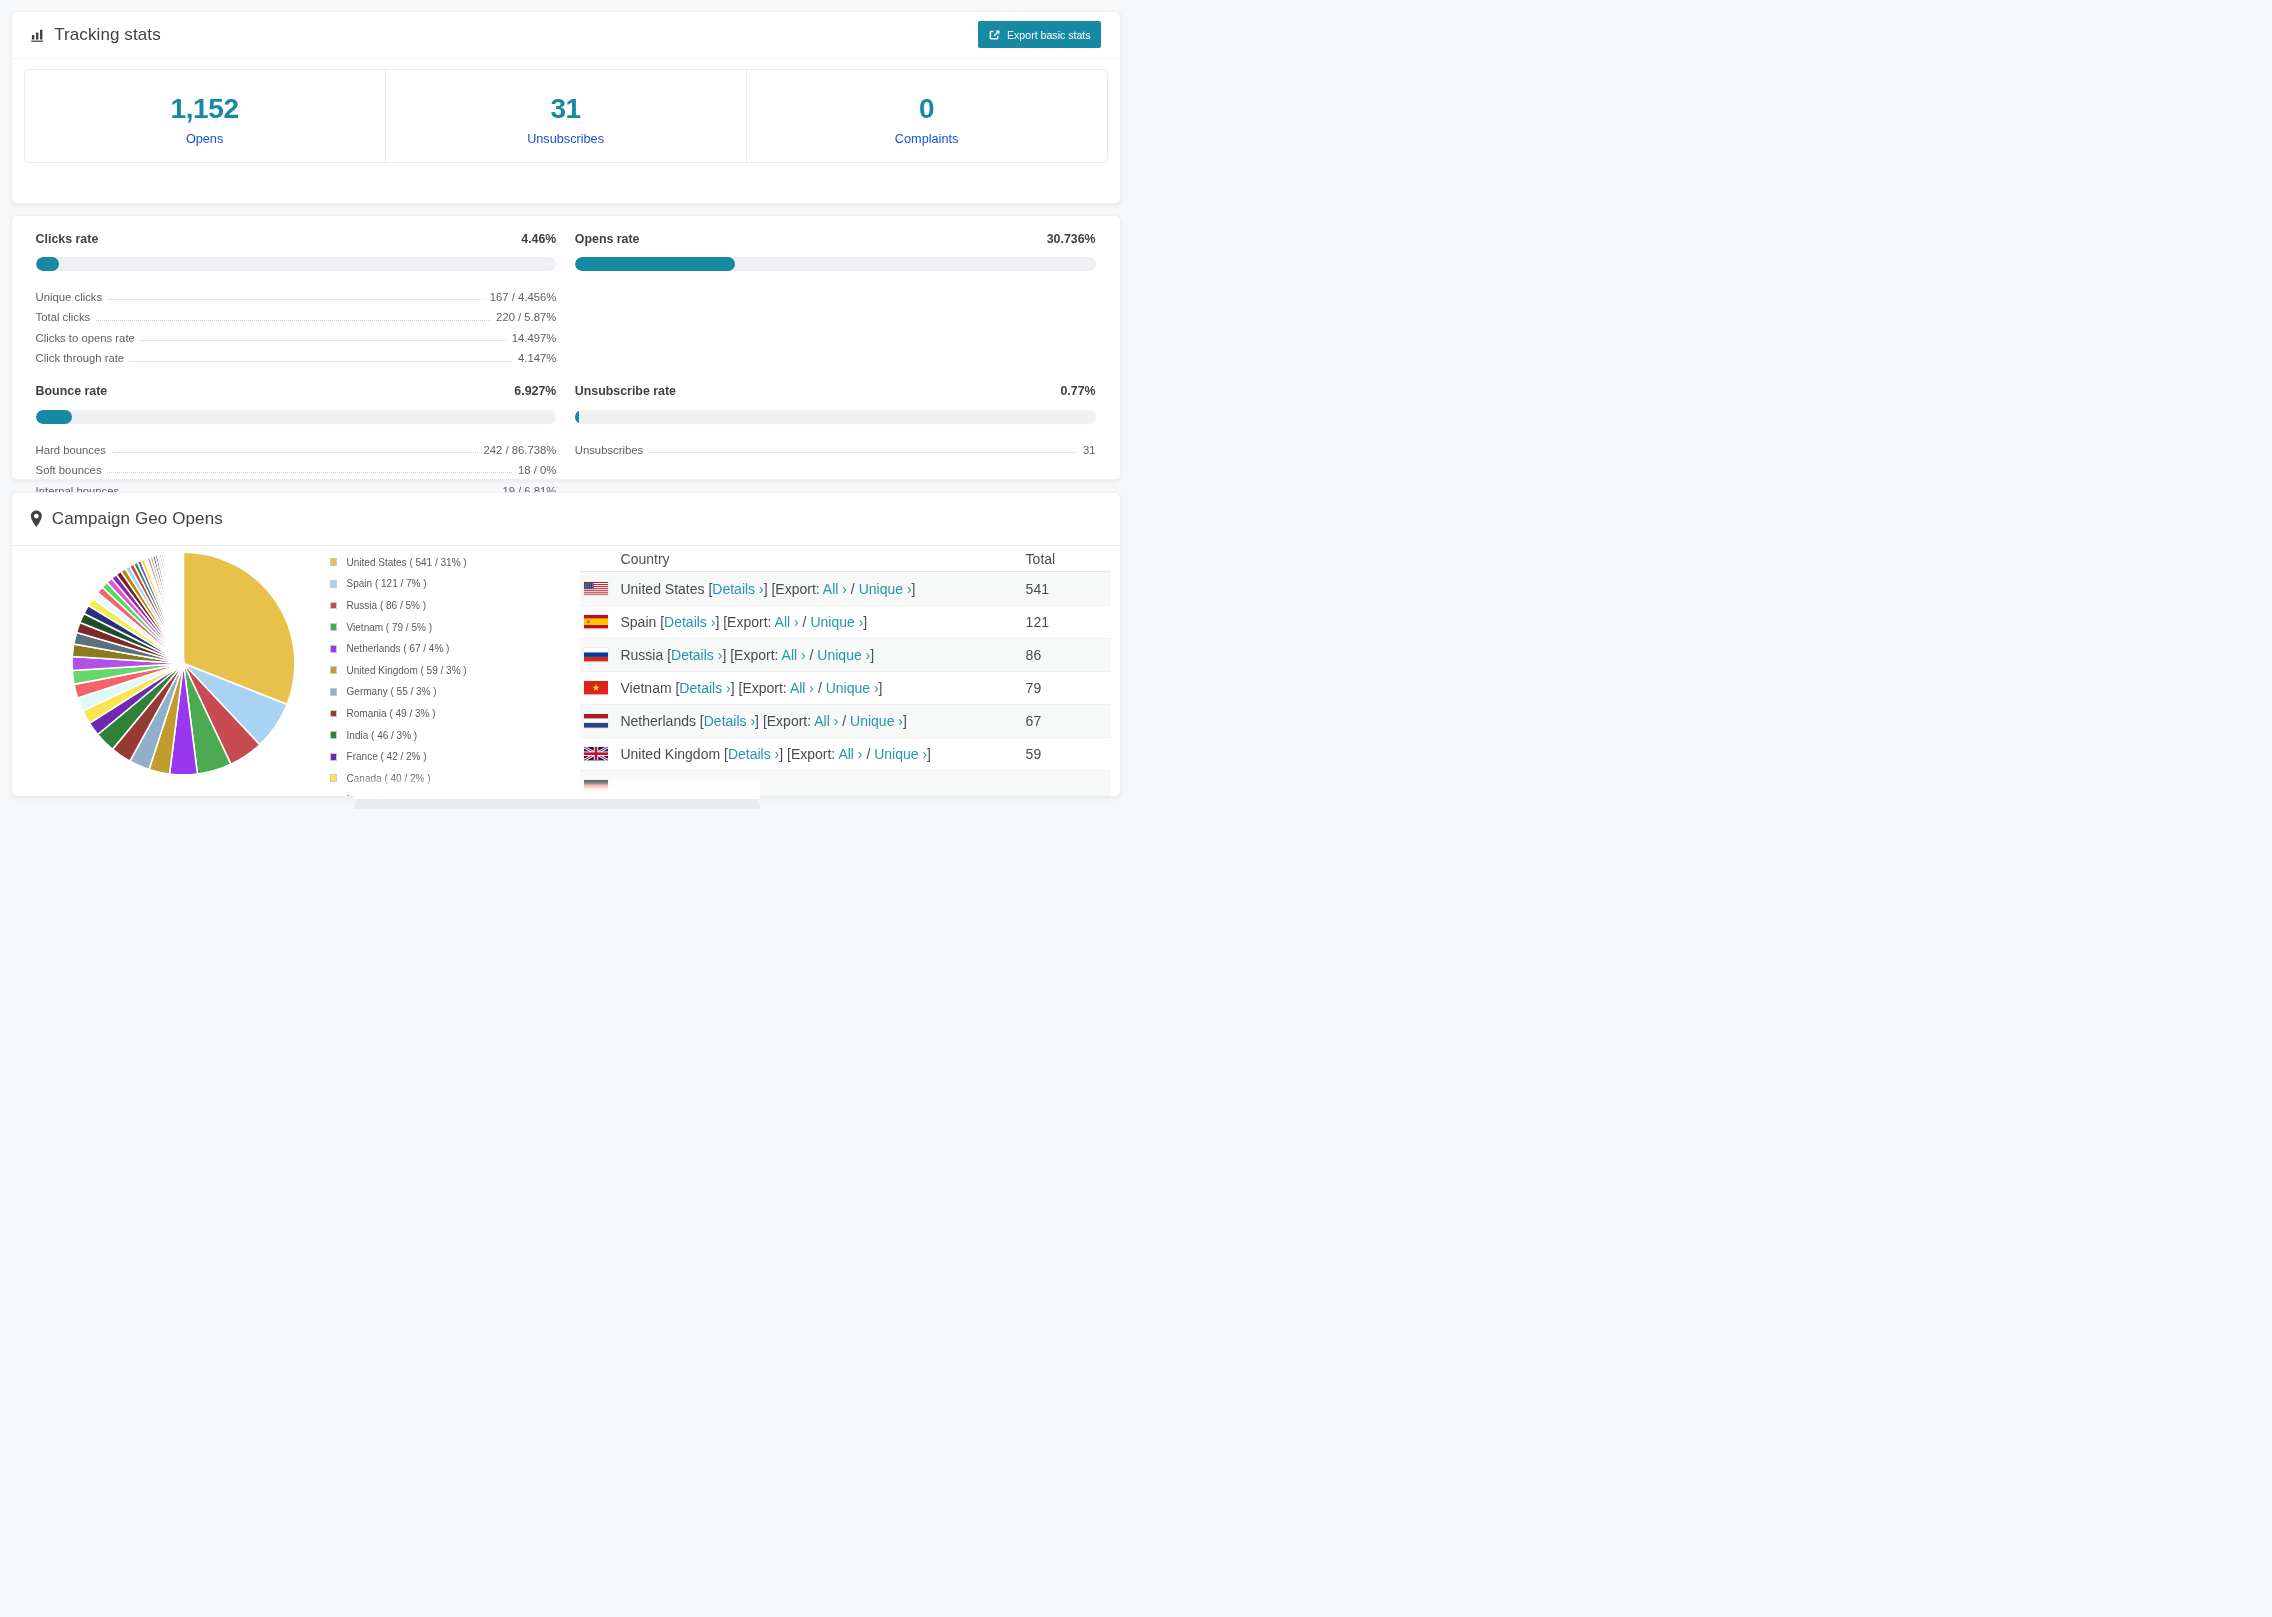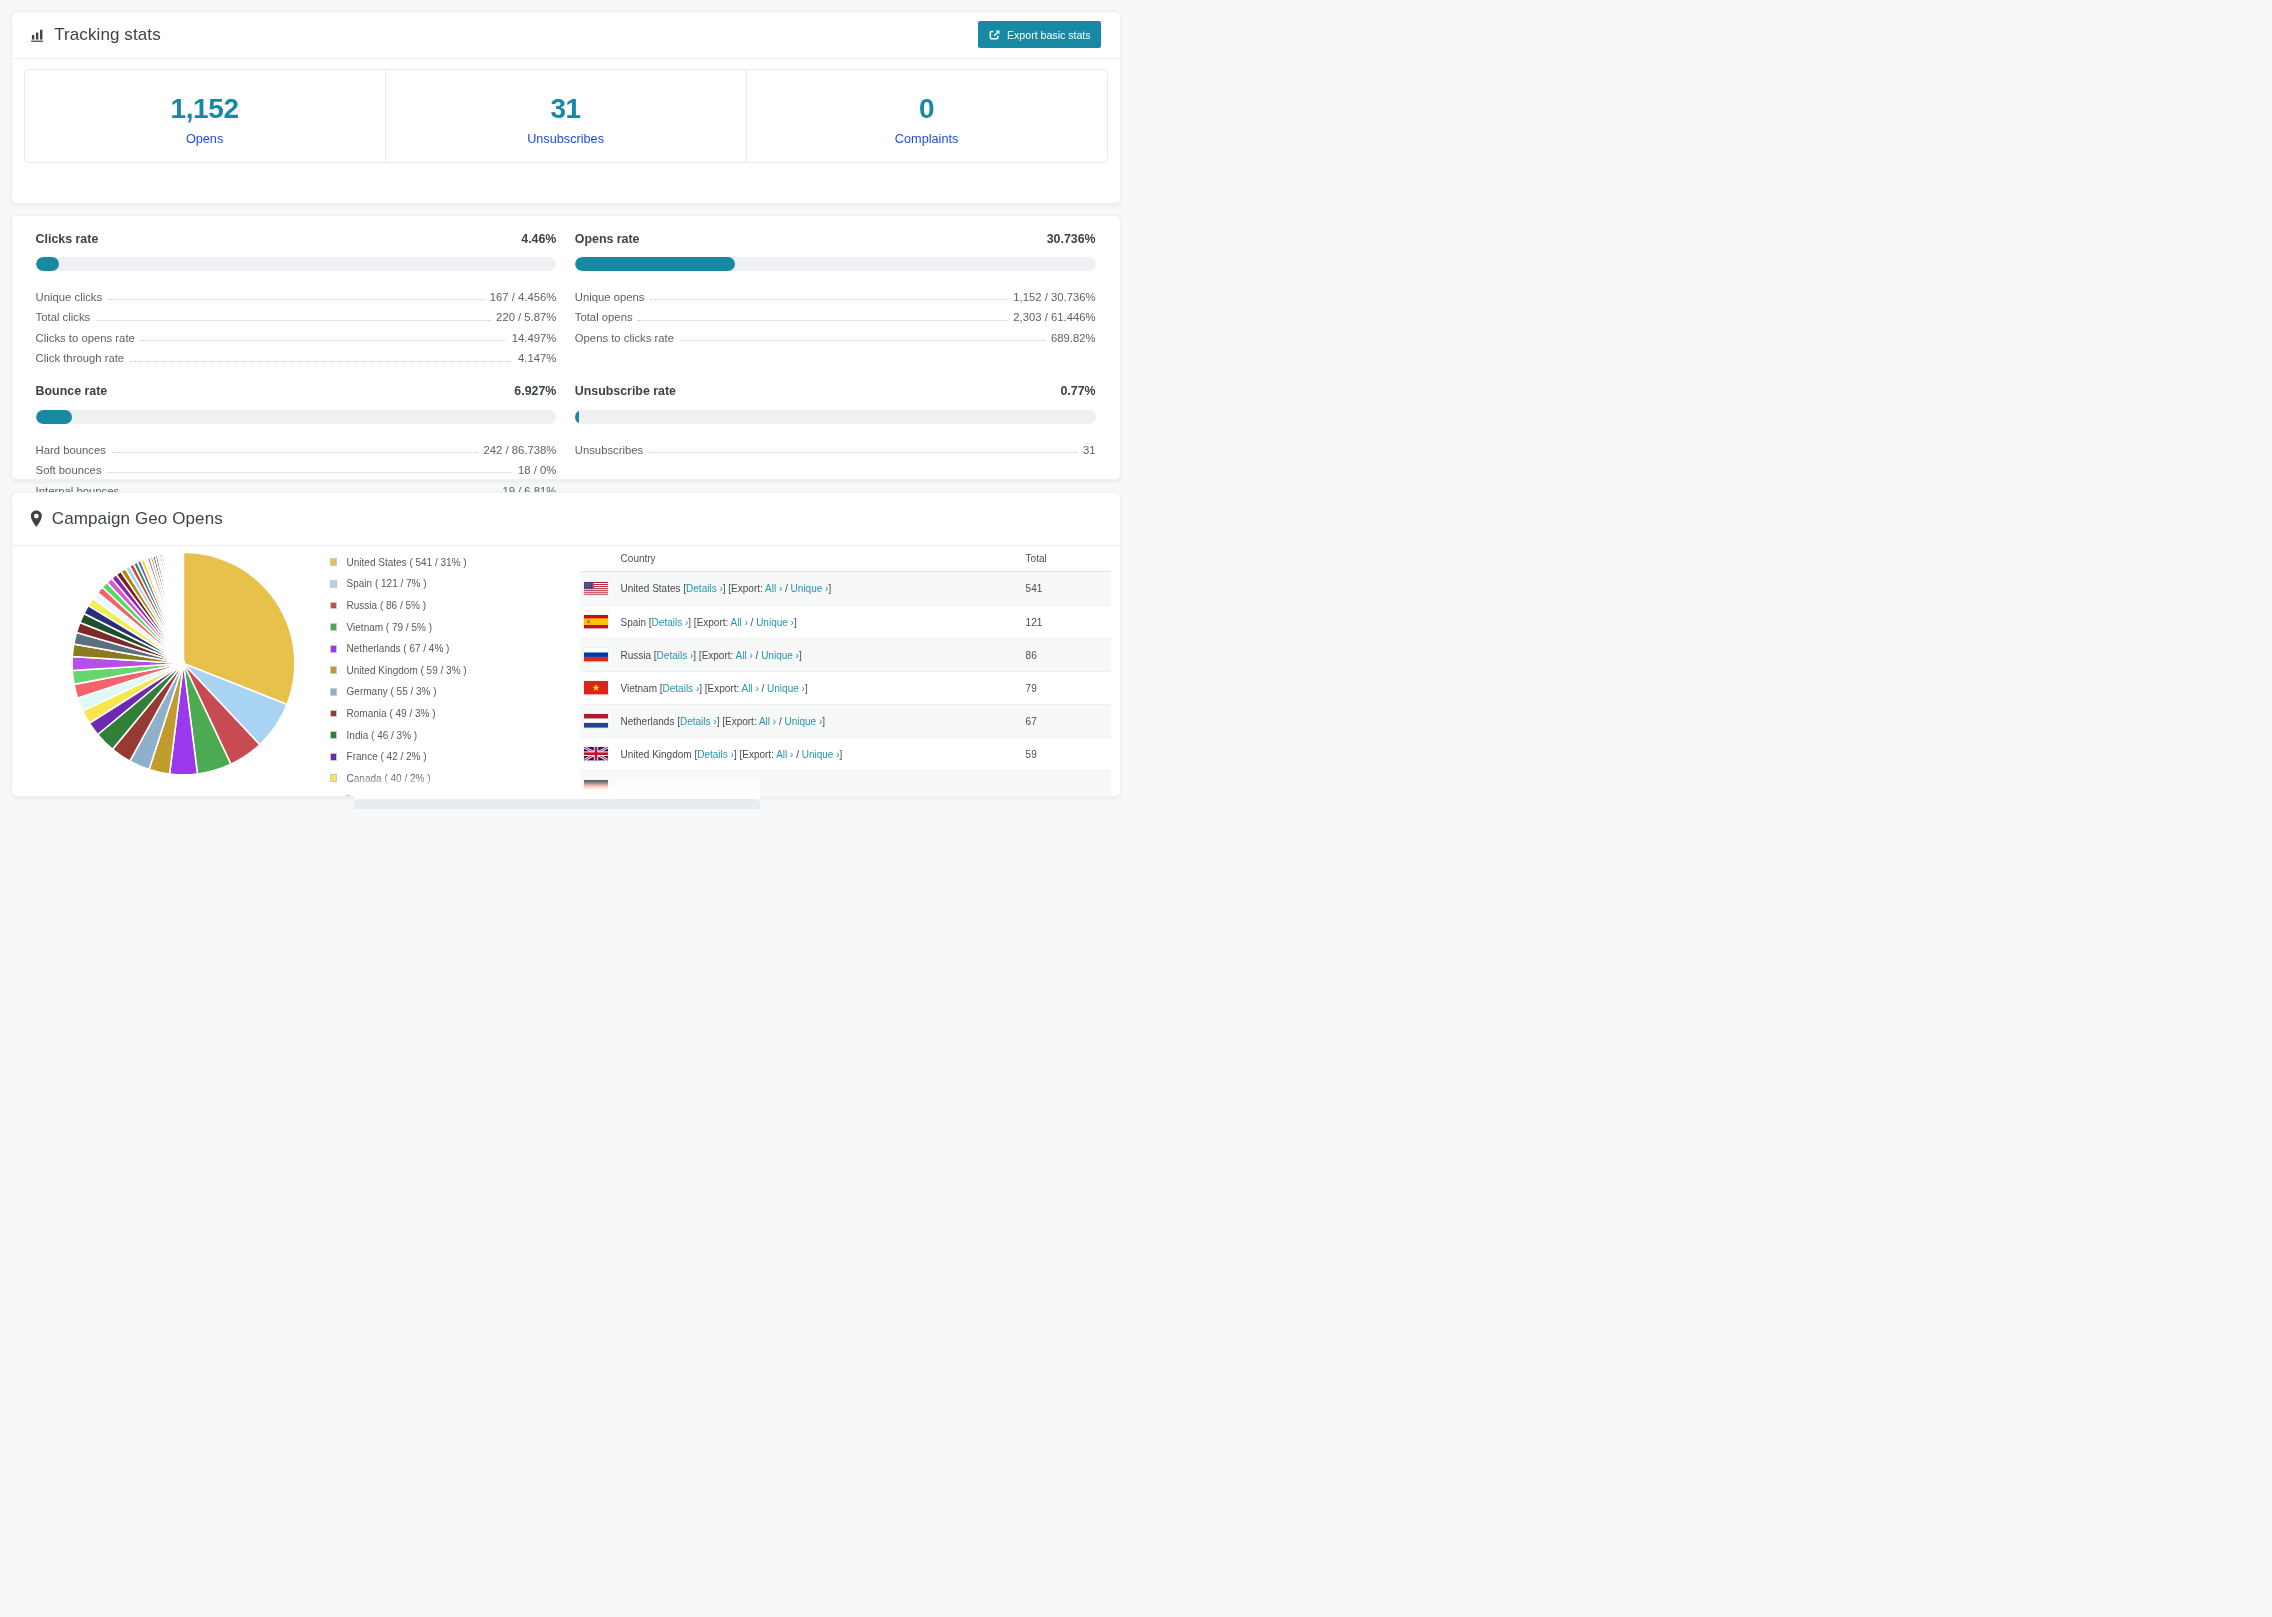--- a/index.html
+++ b/index.html
@@ -47,21 +47,21 @@
   .rate-row .dots { flex:1; border-bottom:1.4px dotted #c9cbcd; margin:0 5.6px 2.8px; }
   .rate-row .val { white-space:nowrap; }
   
   #card-geo { top:492px; height:305px; overflow:hidden; }
   #card-geo .card-header { height:53px; border-bottom:0.7px solid #ebedef; }
   .geo-body { position:relative; height:251px; }
   .pie-wrap { position:absolute; left:58px; top:3.5px; width:227px; height:227px; }
   .legend { position:absolute; left:318px; top:5.6px; list-style:none; }
   .legend li { display:flex; align-items:center; height:21.6px; font-size:10px; color:#55595d; }
   .swatch { width:7.8px; height:7.8px; border:0.7px solid #c9c9c9; padding:1.4px; background-clip:content-box; margin-right:9.2px; flex:none; }
-  .geo-table { position:absolute; left:568px; top:0; width:531px; font-size:10px; color:#484c50; }
+  .geo-table { position:absolute; left:568px; top:0; width:531px; font-size:14px; color:#484c50; }
   .gt-head { height:26px; display:flex; align-items:center; border-bottom:0.7px solid #e2e3e5; color:#4c5054; }
   .gt-head .c-country { margin-left:41px; }
   .gt-head .c-total { position:absolute; left:446px; }
   .gt-row { position:relative; height:33px; display:flex; align-items:center; border-top:0.7px solid #f0f0f0; }
   .gt-row:first-of-type { border-top:none; }
   .gt-row.odd { background:#f7f8f8; }
   .gt-row .flag { margin-left:4.2px; width:24px; height:13.4px; flex:none; box-shadow:0 0 0 0.7px rgba(0,0,0,.06); }
   .gt-row .rowtext { margin-left:12.7px; white-space:nowrap; }
   .gt-row .total { position:absolute; left:446px; }
   .gt-row a { color:#2695ae; text-decoration:none; }
@@ -150,37 +150,20 @@
           </div>
         </div>
       </div>
       <div>
         <div class="rate-head">
           <span>Opens rate</span>
           <span>30.736%</span>
         </div>
         <div class="rate-track">
           <div class="rate-fill" style="width: 30.736%;"></div>
-        </div>
-        <div class="rate-rows">
-          <div class="rate-row">
-            <span class="lbl">Unique opens</span>
-            <span class="dots"></span>
-            <span class="val">1,152 / 30.736%</span>
-          </div>
-          <div class="rate-row">
-            <span class="lbl">Total opens</span>
-            <span class="dots"></span>
-            <span class="val">2,303 / 61.446%</span>
-          </div>
-          <div class="rate-row">
-            <span class="lbl">Opens to clicks rate</span>
-            <span class="dots"></span>
-            <span class="val">689.82%</span>
-          </div>
         </div>
       </div>
       <div>
         <div class="rate-head">
           <span>Bounce rate</span>
           <span>6.927%</span>
         </div>
         <div class="rate-track">
           <div class="rate-fill" style="width: 6.927%;"></div>
         </div>

